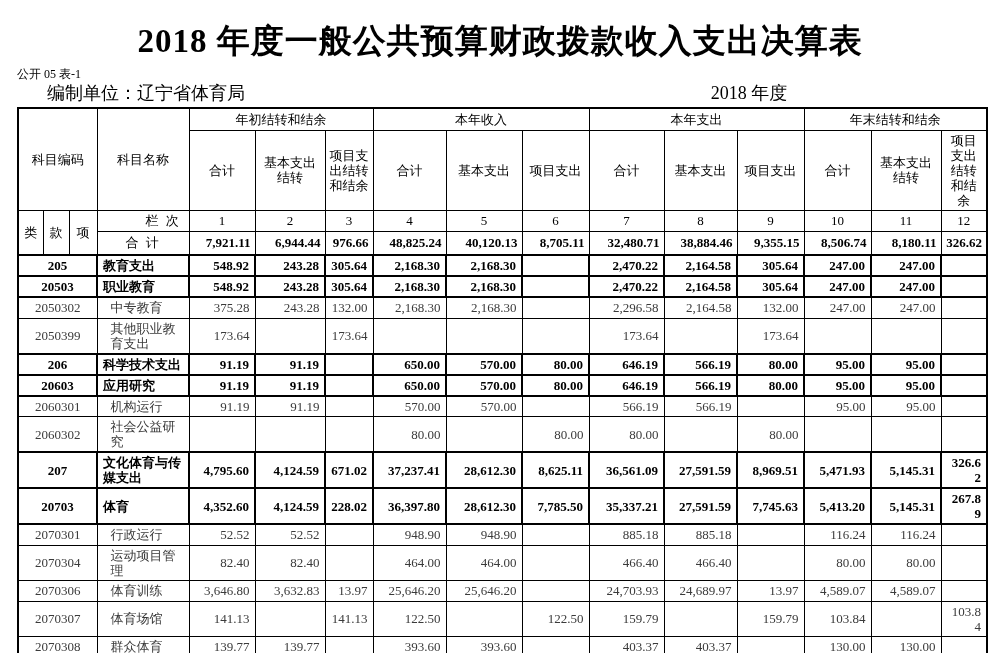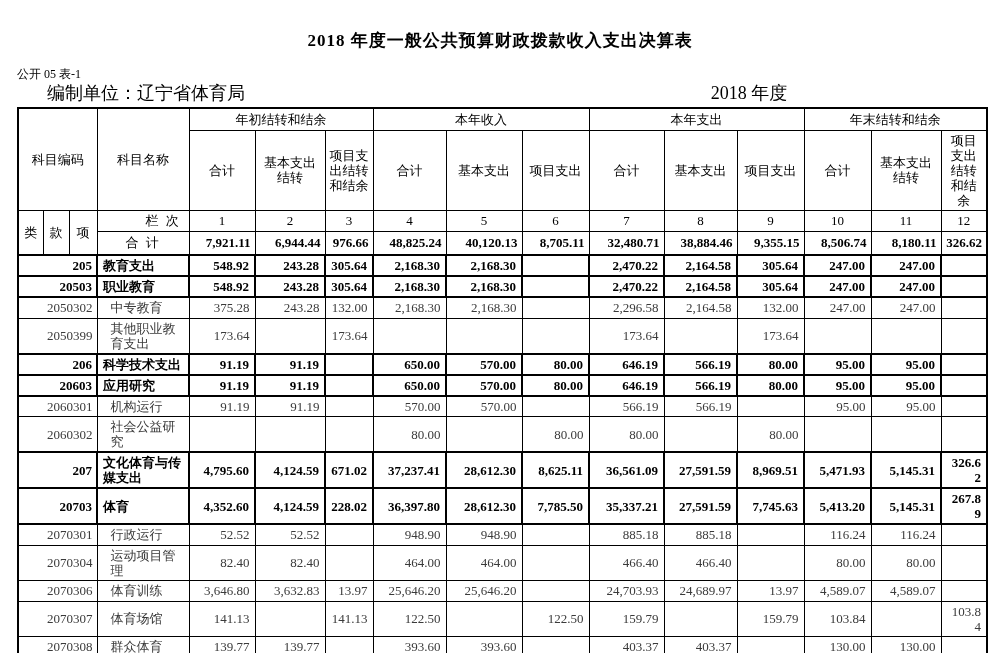--- a/index.html
+++ b/index.html
@@ -4,21 +4,21 @@
 <style>
   html,body { margin:0; padding:0; background:#fff; }
   body {
     width:993px; height:653px; overflow:hidden;
     font-family:"Liberation Serif","DejaVu Serif",serif;
     color:#000;
   }
   .page { padding:10px 10px 0 17px; }
 
   .title {
-    text-align:center; font-size:17px; font-weight:bold;
+    text-align:center; font-size:33px; font-weight:bold;
     line-height:30px; margin:16px 0 10px; letter-spacing:1px;
   }
   .form-code {
     text-align:left; font-size:12px; line-height:16px;
     padding-right:22px; margin-bottom:3px;
   }
   .meta { display:flex; font-size:18px; line-height:17px; margin-bottom:5px; }
   .meta > span { flex:1; }
   .meta .m-left  { text-align:left;  padding-left:30px; }
   .meta .m-center{ text-align:center; }
@@ -36,21 +36,21 @@
   tr.h1 { height:22px; }
   tr.h2 { height:45px; }
   tr.h3 { height:21px; }
   tr.h4 { height:24px; }
   tr.h3 td { text-align:center; }
   tr.h4 td { text-align:right; font-weight:bold; }
   tr.h4 th { letter-spacing:2px;margin-left:10px; }
   tr.h3 th.lanci { letter-spacing:2px;padding-left:44px; }
 
   tbody tr { height:21px; }
-  td.code { text-align:right; }
+  td.code { text-align:center; }
   td.name { text-align:left; padding-left:5px; }
   td.num  { text-align:right; padding-right:5px; }
 
   tr.section td { border-width:2px; font-weight:bold; color:#000; }
   tr.detail td  { color:#3a3a3a; }
   tr.detail td.name { padding-left:13px; }
 </style>
 </head>
 <body>
 

